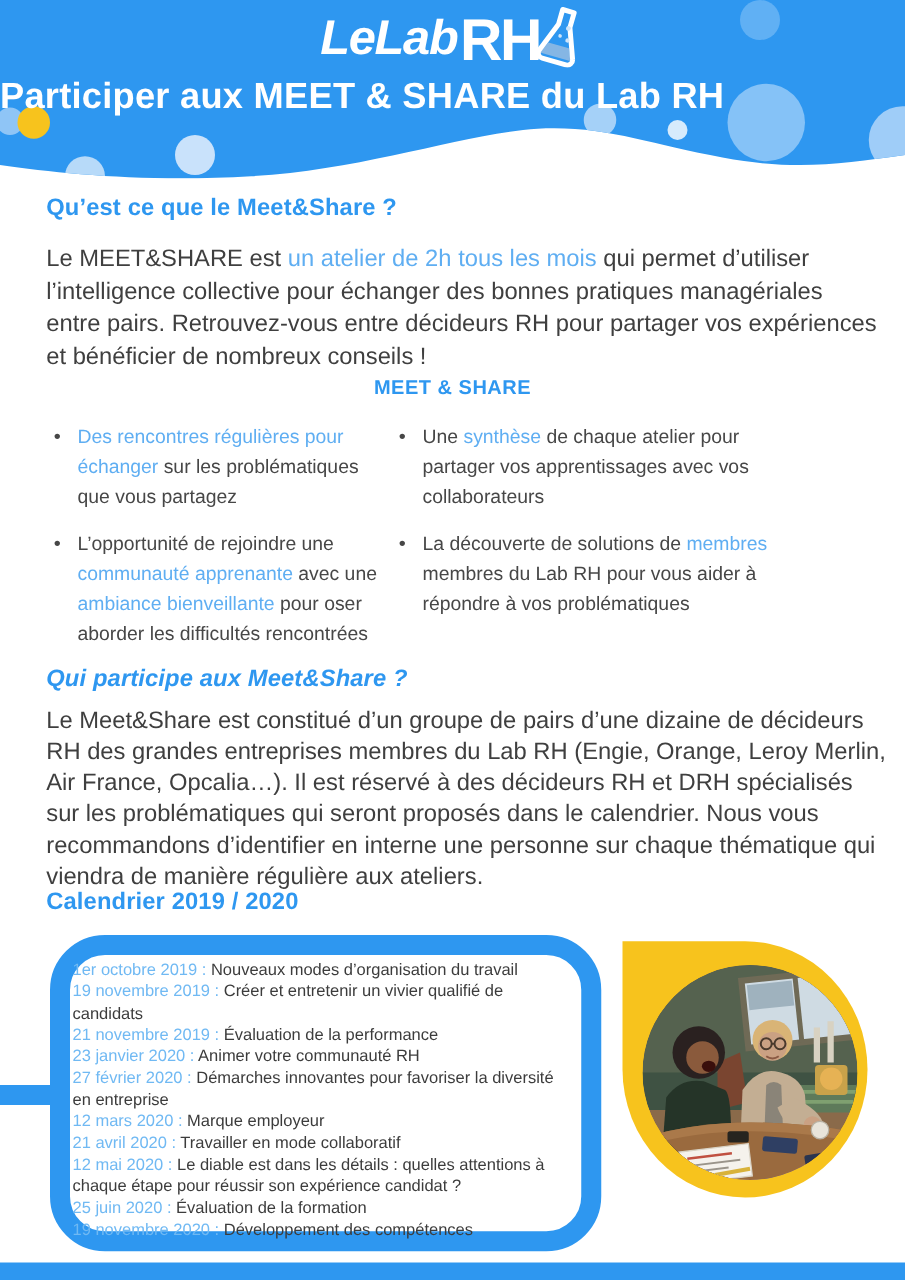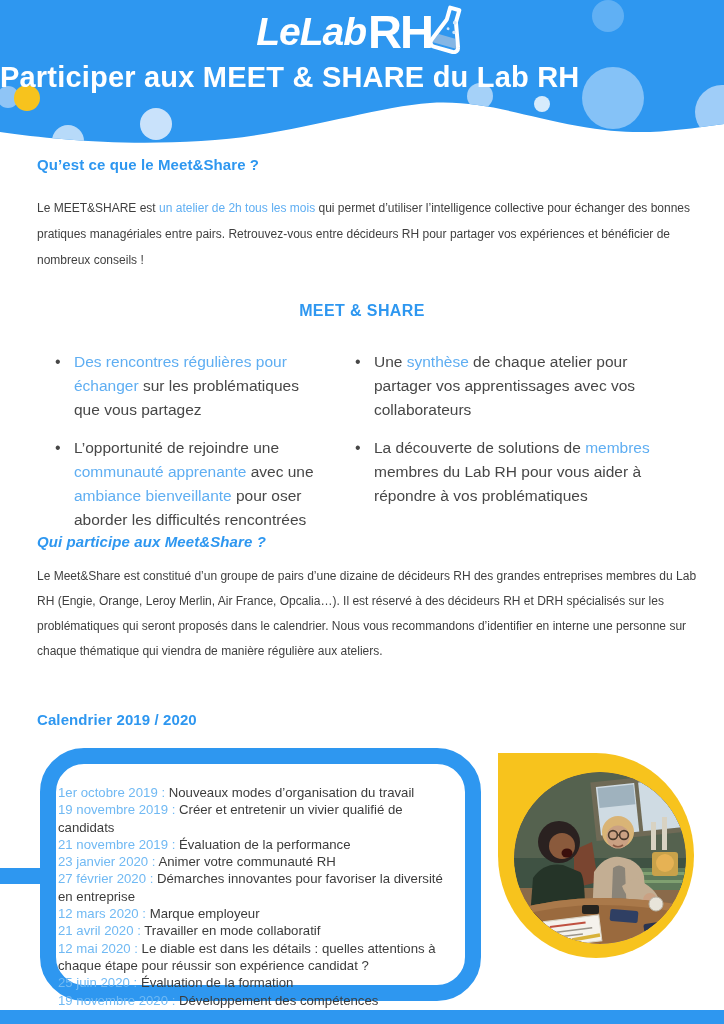--- a/index.html
+++ b/index.html
@@ -18,42 +18,42 @@
   
   .header{position:absolute;left:0;top:0;width:724px;height:150px;}
   .header svg.wave{position:absolute;left:0;top:0;}
   .logo{position:absolute;left:0;top:4px;width:724px;text-align:center;color:#fff;white-space:nowrap;}
   .logo-lelab{font-style:italic;font-size:39px;font-weight:700;letter-spacing:-1px;vertical-align:middle;}
   .logo-rh{font-size:47px;font-weight:800;letter-spacing:-2px;vertical-align:middle;margin-left:2px;}
   .flask{vertical-align:middle;margin-left:-2px;margin-top:-6px;}
   .title{position:absolute;left:0;top:61px;width:724px;
     color:#ffffff;font-size:29px;font-weight:800;letter-spacing:0.2px;}
   
-  .h-blue{position:absolute;left:37px;margin:0;color:var(--accent);font-size:15px;font-weight:800;letter-spacing:0.1px;}
+  .h-blue{position:absolute;left:37px;margin:0;color:var(--accent);font-size:19px;font-weight:800;letter-spacing:0.1px;}
   .h-what{top:156px;}
   .h-who{top:533px;font-style:italic;}
   .h-cal{top:711px;}
-  .para{position:absolute;left:37px;margin:0;font-size:12px;color:var(--dark);}
+  .para{position:absolute;left:37px;margin:0;font-size:19px;color:var(--dark);}
   .p-what{top:195px;width:668px;line-height:26px;}
   .p-who{top:564px;width:672px;line-height:25px;}
   .hl{color:var(--hl);}
   .ms-label{position:absolute;left:0;top:302px;width:724px;text-align:center;
     color:var(--accent);font-size:16px;font-weight:800;letter-spacing:0.4px;}
   
   .cols{position:absolute;left:37px;top:334px;width:650px;display:flex;}
-  ul.blist{list-style:none;margin:16px;padding:0;}
+  ul.blist{list-style:none;margin:4px;padding:0;}
   ul.blist li{position:relative;padding-left:21px;margin-bottom:14px;
     font-size:15.5px;line-height:24px;color:#474747;}
   ul.blist li::before{content:"\2022";position:absolute;left:2px;top:0;color:#474747;font-size:16px;}
   .col-left{width:268px;}
   .col-right{width:300px;margin-left:37px;}
   
   .cal-box{position:absolute;left:40px;top:748px;width:441px;height:253px;
     box-sizing:border-box;border:16px solid var(--accent);border-radius:44px;background:#fff;}
-  ul.cal-list{list-style:none;margin:0;padding:20px 4px 0 2px;}
+  ul.cal-list{list-style:none;margin:0;padding:3px 4px 0 2px;}
   ul.cal-list li{font-size:13.2px;line-height:17.3px;color:#3c3c3c;}
   .c-date{color:var(--datehl);}
   .side-tab{position:absolute;left:0;top:868px;width:48px;height:16px;background:var(--accent);}
   .bottom-bar{position:absolute;left:0;top:1010px;width:724px;height:14px;background:var(--accent);}
   
   .blob{position:absolute;left:498px;top:753px;width:196px;height:205px;
     background:var(--yellow);border-radius:0 50% 50% 50%;}
   .photo{position:absolute;left:16px;top:19px;width:172px;height:172px;border-radius:50%;overflow:hidden;}
   .photo svg{display:block;}
 </style>

